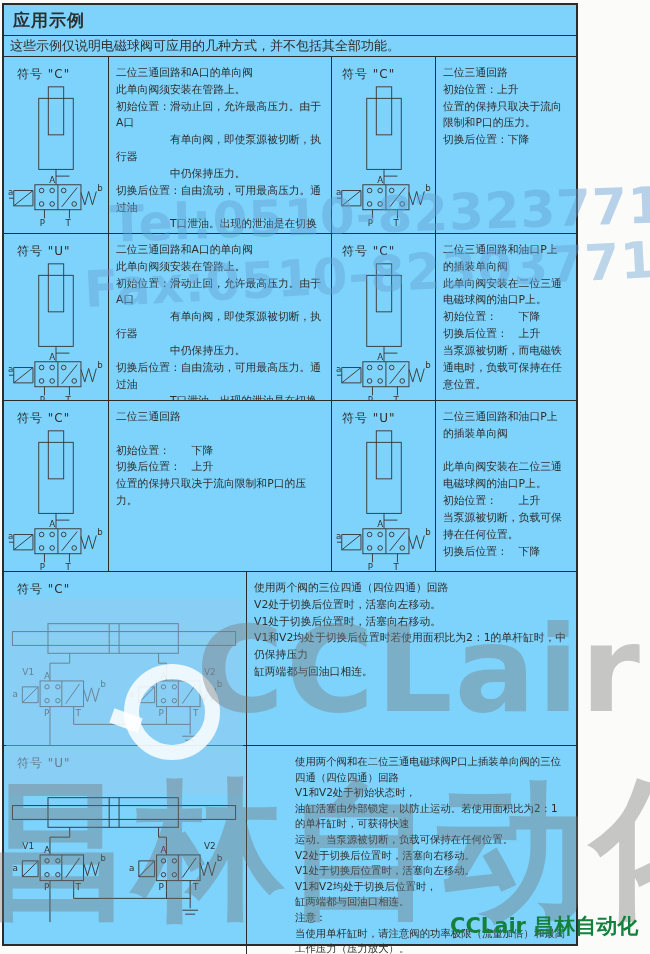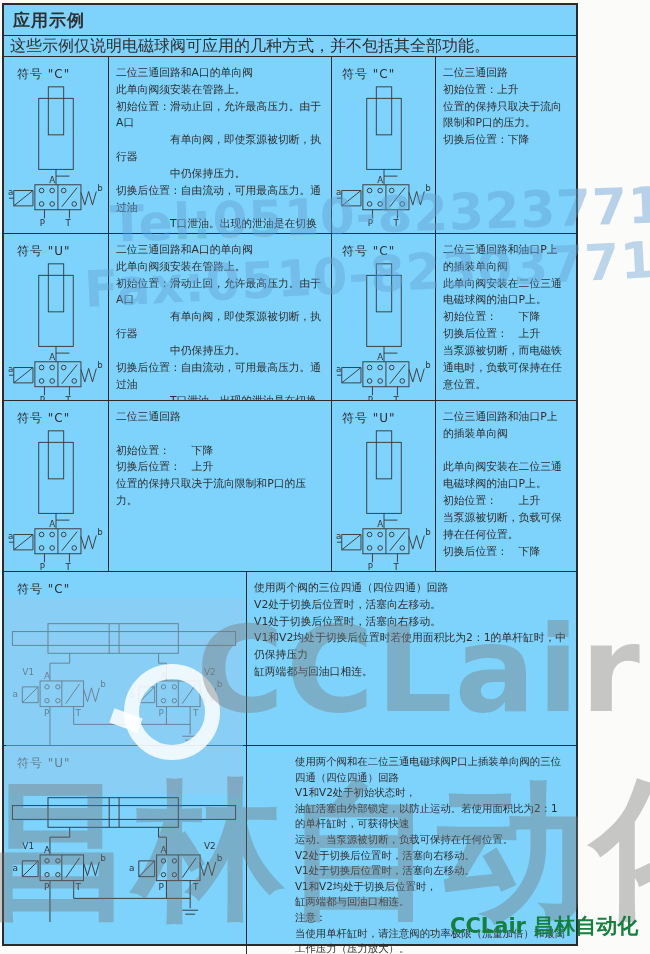--- a/index.html
+++ b/index.html
@@ -13,21 +13,21 @@
     border:2px solid #2b2b2b; background:#7dd3fc;
     display:flex; flex-direction:column;
   }
   .title-row {
     height:31px; border-bottom:1px solid #2b2b2b;
     font-size:17px; font-weight:bold; line-height:30px; padding-left:9px;
     letter-spacing:1px;
   }
   .subtitle-row {
     height:21px; border-bottom:1px solid #2b2b2b;
-    font-size:16px; line-height:20px; padding-left:6px;
+    font-size:13px; line-height:20px; padding-left:6px;
   }
   .trow { display:flex; border-bottom:1px solid #2b2b2b; }
   .trow:last-child { border-bottom:none; flex:1; }
   .cell { border-right:1px solid #2b2b2b; position:relative; overflow:hidden; }
   .cell:last-child { border-right:none; flex:1; }
   .w1 { width:105px; } .w2 { width:223px; } .w3 { width:104px; }
   .wL { width:243px; }
   .symlab { font-size:12px; padding:9px 0 0 13px; white-space:nowrap; letter-spacing:1px; }
   .symlab.sm { padding-left:10px; }
   .slot { display:flex; justify-content:center; margin-top:0px; }

